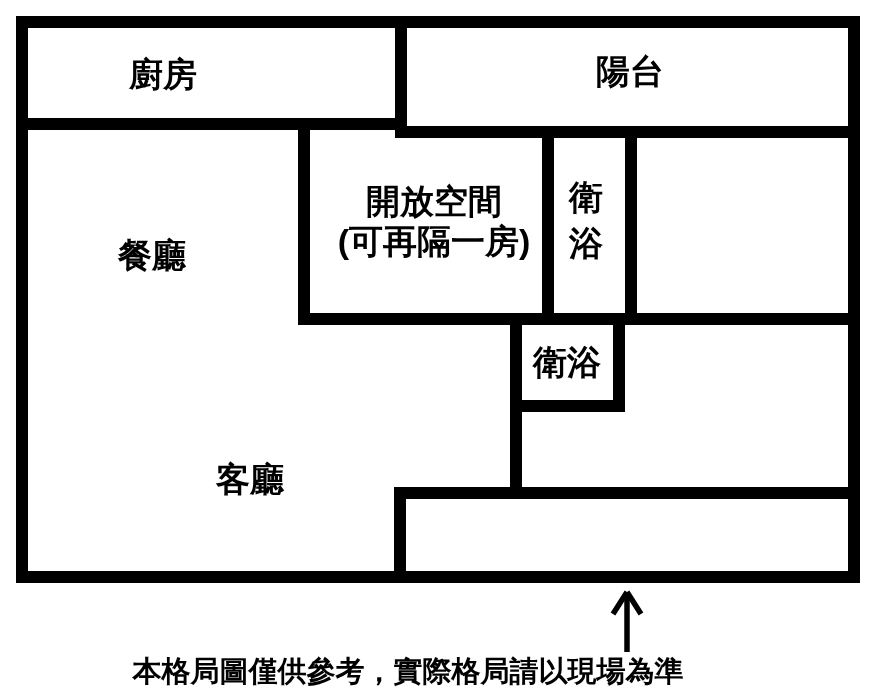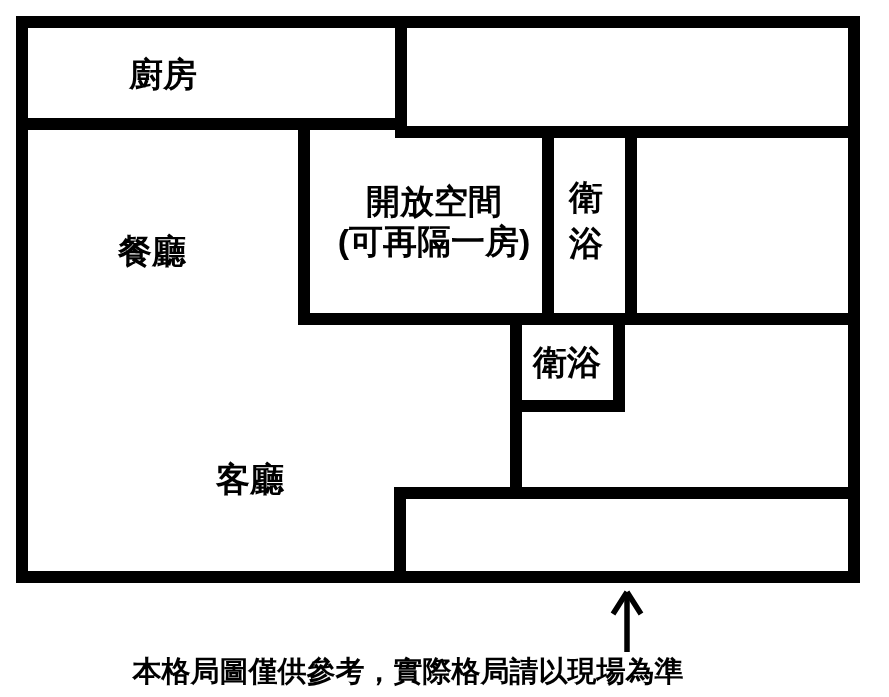--- a/index.html
+++ b/index.html
@@ -54,21 +54,22 @@
   <div class="wall" style="left:298px; top:313px; width:562px; height:12px;"></div>
   <div class="wall" style="left:542px; top:126px; width:12px;  height:199px;"></div>
   <div class="wall" style="left:625px; top:126px; width:12px;  height:199px;"></div>
   <div class="wall" style="left:510px; top:313px; width:12px;  height:186px;"></div>
   <div class="wall" style="left:613px; top:325px; width:12px;  height:87px;"></div>
   <div class="wall" style="left:510px; top:400px; width:115px; height:12px;"></div>
   <div class="wall" style="left:394px; top:487px; width:466px; height:12px;"></div>
   <div class="wall" style="left:394px; top:487px; width:12px;  height:96px;"></div>
 
   <div class="label" style="left:163px; top:75px;">廚房</div>
-  <div class="label" style="left:152px; top:252px;">餐廳</div>
+  <div class="label" style="left:630px; top:72px;">陽台</div>
+  <div class="label" style="left:152px; top:259px;font-family:Liberation Mono, monospace;">餐廳</div>
 
   <div class="label label-block" style="left:434px; top:221px;">
     <div>開放空間</div>
     <div>(可再隔一房)</div>
   </div>
 
   <div class="label label-vertical" style="left:586px; top:220px;">衛浴</div>
   <div class="label" style="left:567px; top:363px;">衛浴</div>
   <div class="label" style="left:206px; top:480px;margin-left:44px;">客廳</div>
 

